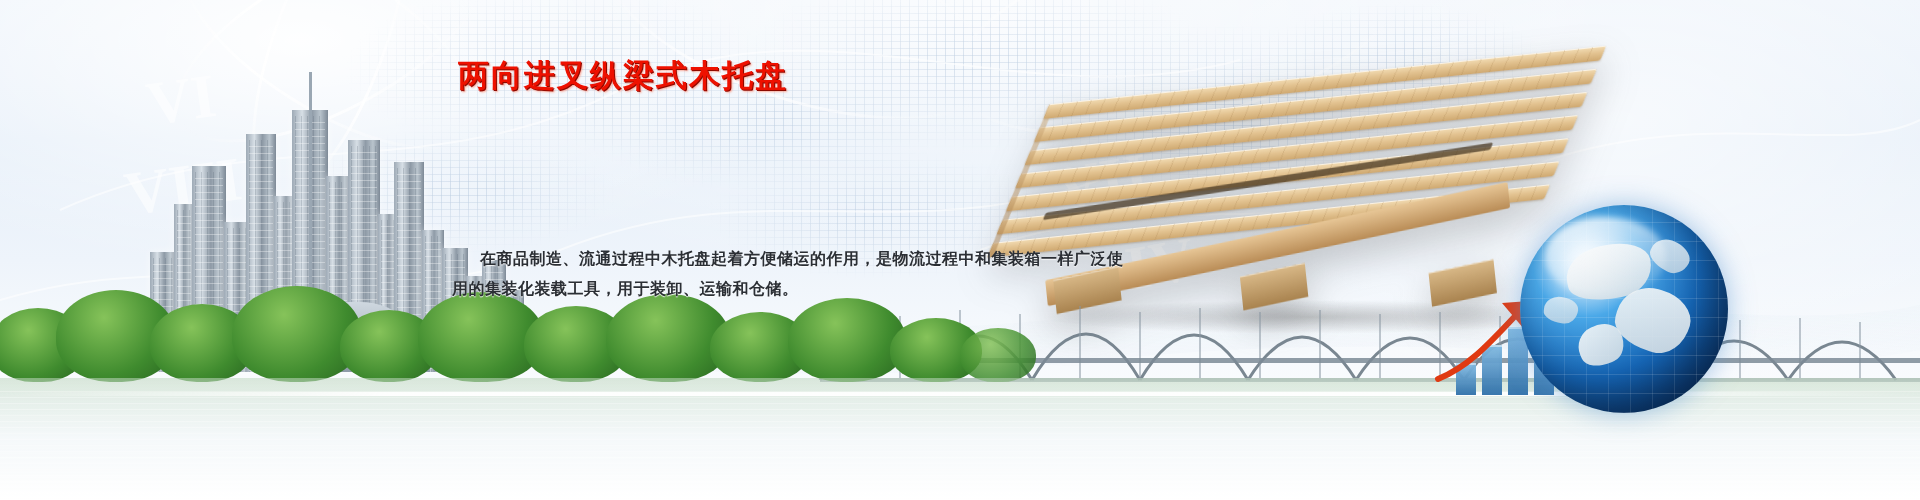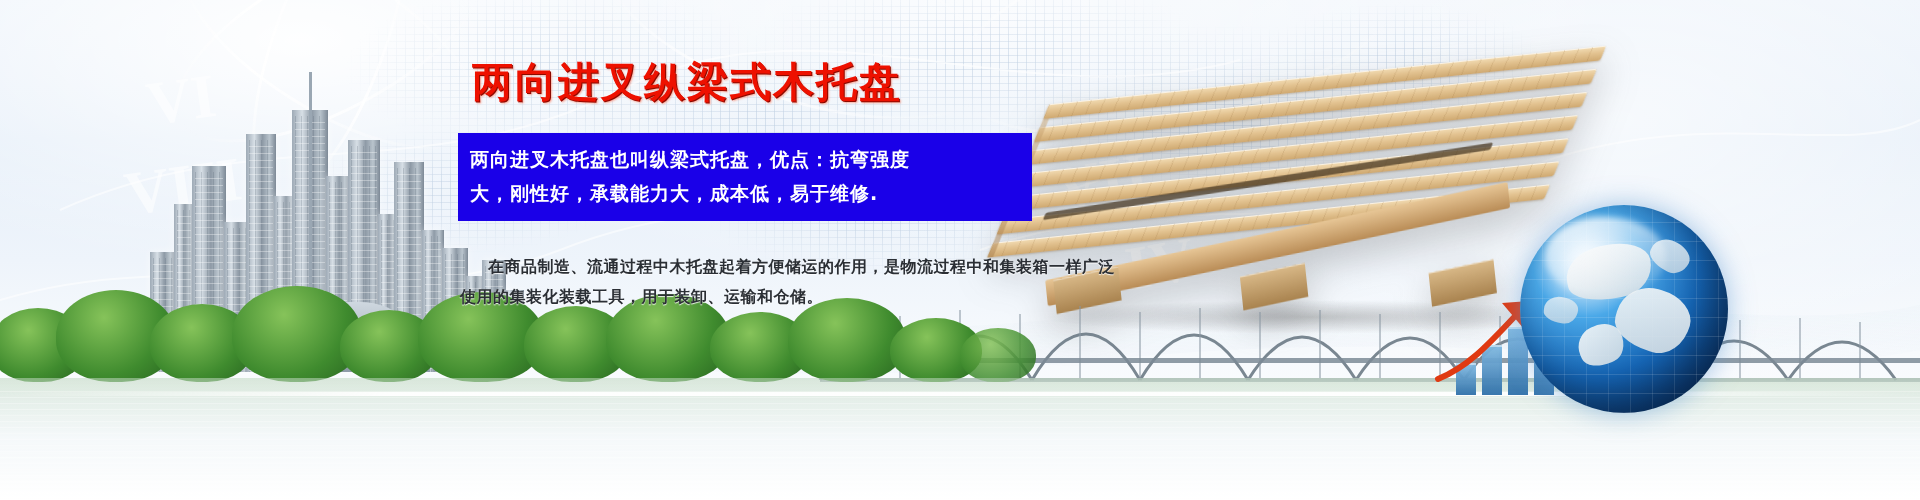--- a/index.html
+++ b/index.html
@@ -108,35 +108,35 @@
     background:linear-gradient(180deg, rgba(190,215,190,.55) 0%, rgba(222,234,226,.75) 18%, rgba(244,248,250,.95) 48%, #ffffff 100%);}
   .waterline{position:absolute;left:0;bottom:104px;width:1920px;height:4px;
     background:linear-gradient(90deg, rgba(255,255,255,0), rgba(255,255,255,.95) 20%, rgba(255,255,255,.95) 80%, rgba(255,255,255,0));}
   .ripple{position:absolute;left:0;bottom:0;width:1920px;height:110px;opacity:.5;
     background:repeating-linear-gradient(0deg, rgba(255,255,255,.55) 0 1px, transparent 1px 6px);}
 
   
   .swoosh{position:absolute;inset:0;}
 
   
-  .title{position:absolute;left:472px;top:55px;font-size:41px;font-weight:bold;
+  .title{position:absolute;left:458px;top:55px;font-size:31px;font-weight:bold;
     letter-spacing:2px;color:#ee1100;
     font-family:"DejaVu Sans","Liberation Sans",sans-serif;
     text-shadow:1px 1px 0 #8d0a00, 2px 2px 2px rgba(255,120,90,.55);}
 
   .callout{position:absolute;left:458px;top:133px;width:574px;
     background:#1a00e8;color:#ffffff;padding:9px 12px 11px 12px;box-sizing:border-box;
     font-size:19px;font-weight:bold;line-height:34px;letter-spacing:1px;
     font-family:"DejaVu Sans","Liberation Sans",sans-serif;}
 
   .para{position:absolute;left:452px;top:244px;width:680px;
     color:#2b2f35;font-size:16px;line-height:30px;letter-spacing:.5px;font-weight:bold;
     font-family:"DejaVu Sans","Liberation Sans",sans-serif;
     text-shadow:0 1px 1px rgba(255,255,255,.9);}
-  .para p{margin:8px;text-indent:28px;}
+  .para p{margin:0;text-indent:28px;}
 </style>
 </head>
 <body>
 
 <div id="stage">
 
   <div class="layer sheen"></div>
   <div class="layer dots"></div>
 
   <svg class="swoosh" width="1920" height="500" viewBox="0 0 1920 500">
@@ -292,22 +292,18 @@
     <div class="land" style="left:46px;top:40px;width:86px;height:54px;transform:rotate(-12deg);"></div>
     <div class="land" style="left:96px;top:84px;width:74px;height:62px;transform:rotate(16deg);"></div>
     <div class="land" style="left:58px;top:120px;width:46px;height:40px;transform:rotate(-24deg);"></div>
     <div class="land" style="left:130px;top:36px;width:40px;height:30px;transform:rotate(28deg);opacity:.8;"></div>
     <div class="land" style="left:24px;top:92px;width:34px;height:26px;transform:rotate(8deg);opacity:.75;"></div>
     <div class="gloss"></div>
   </div>
 
   <div class="title">两向进叉纵梁式木托盘</div>
 
-  <div class="callout">
-    <div>两向进叉木托盘也叫纵梁式托盘，优点：抗弯强度</div>
-    <div>大，刚性好，承载能力大，成本低，易于维修.</div>
-  </div>
 
   <div class="para">
     <p>在商品制造、流通过程中木托盘起着方便储运的作用，是物流过程中和集装箱一样广泛使用的集装化装载工具，用于装卸、运输和仓储。</p>
   </div>
 
 </div>
 
 </body></html>

